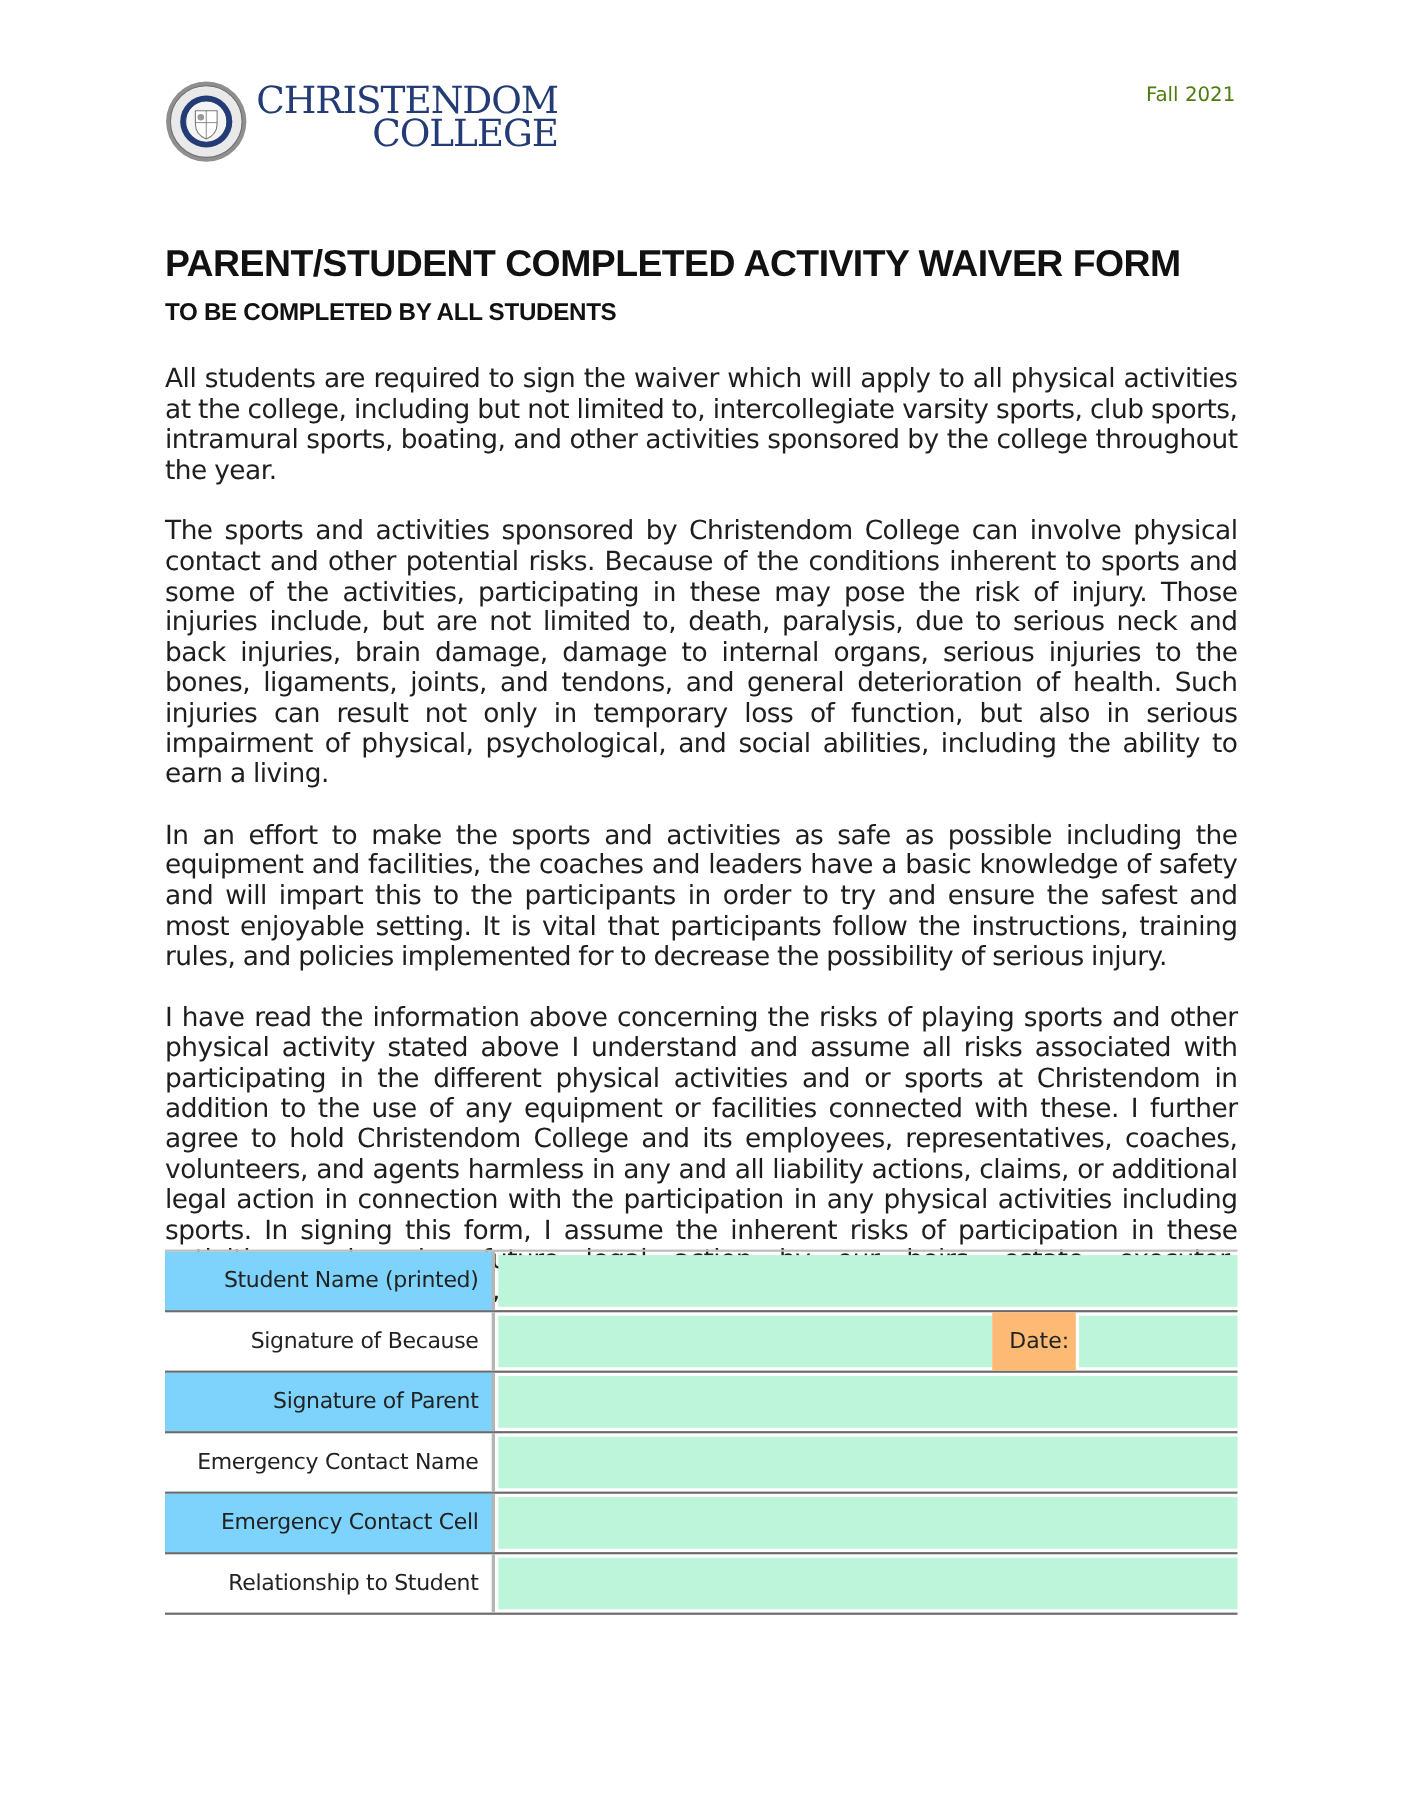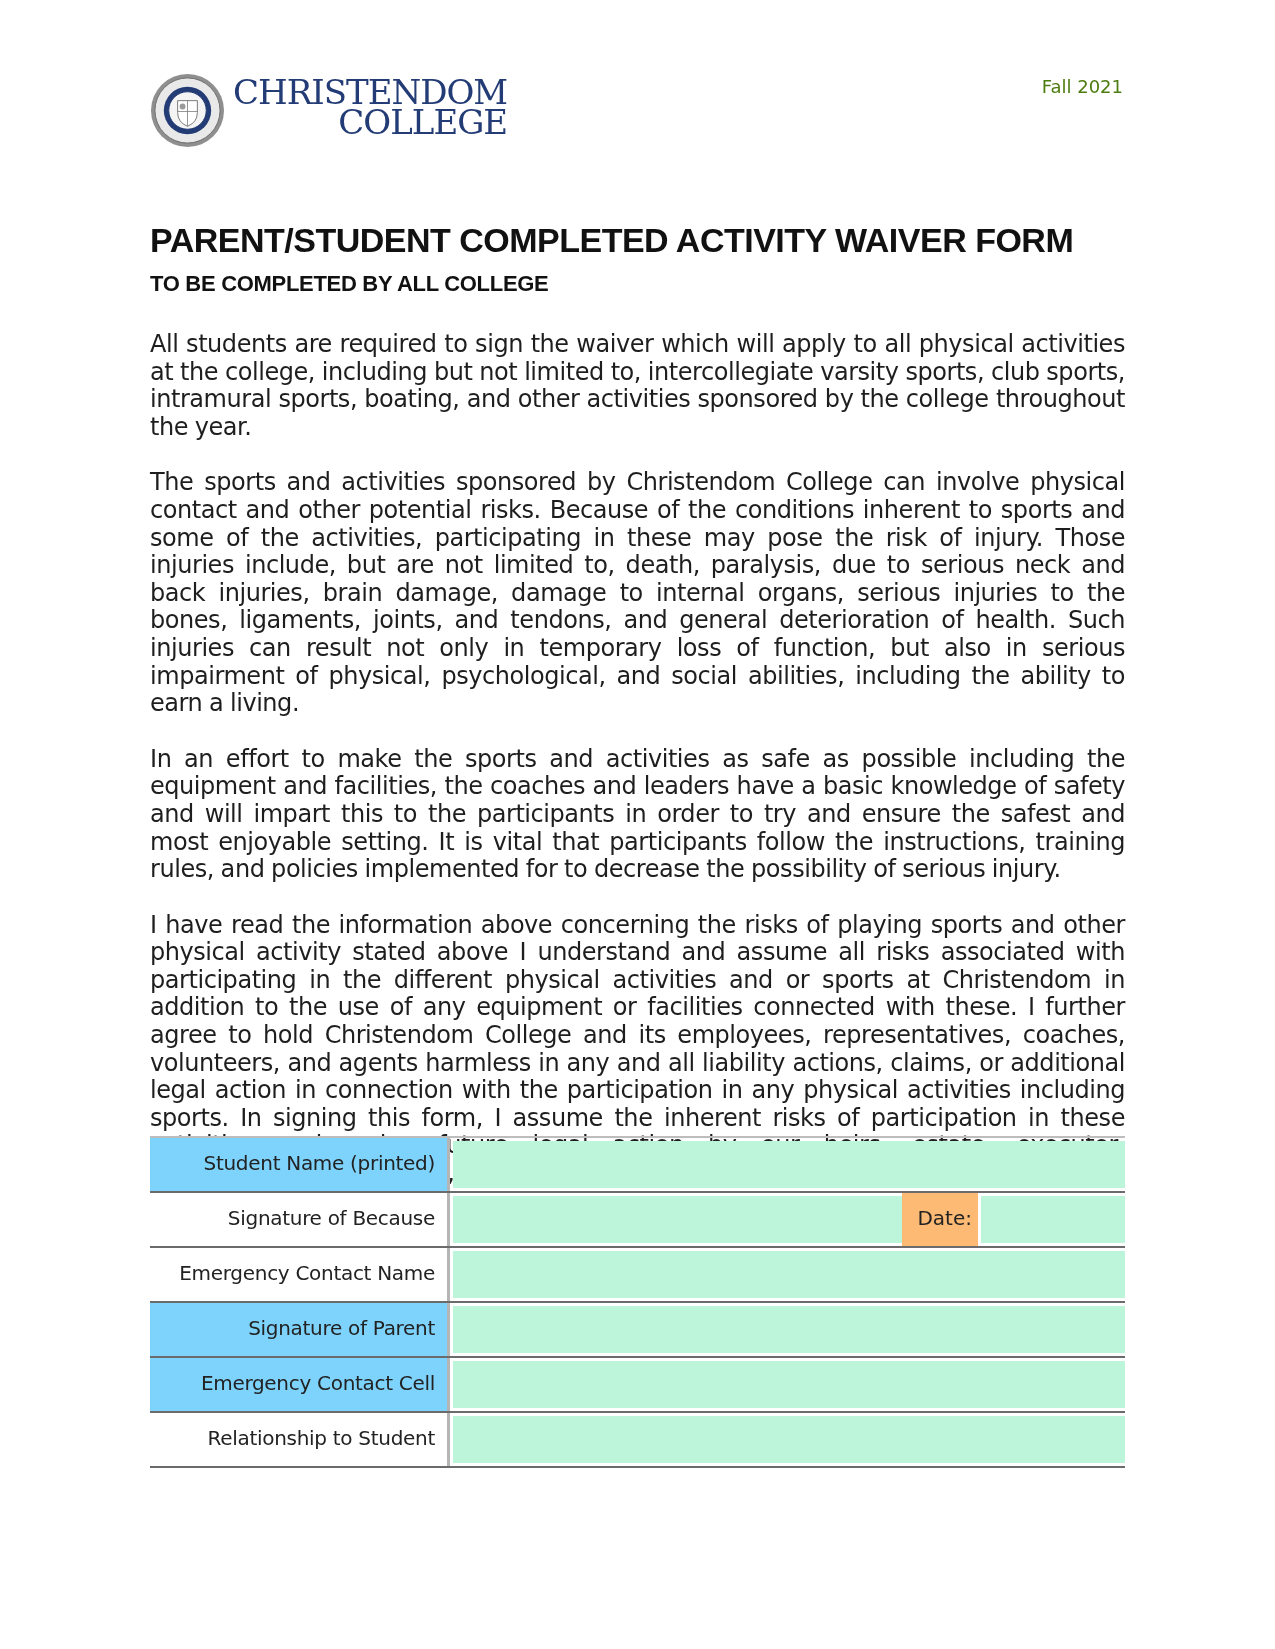--- a/index.html
+++ b/index.html
@@ -45,46 +45,46 @@
   </svg>
   <div class="wordmark">
     <span class="l1">CHRISTENDOM</span>
     <span class="l2">COLLEGE</span>
   </div>
 </div>
 
 <div class="term">Fall 2021</div>
 
 <h1 class="title">PARENT/STUDENT COMPLETED ACTIVITY WAIVER FORM</h1>
-<h2 class="subtitle">TO BE COMPLETED BY ALL COLLEGE</h2>
+<h2 class="subtitle">TO BE COMPLETED BY ALL STUDENTS</h2>
 
 <div class="body">
   <p>All students are required to sign the waiver which will apply to all physical activities at the college, including but not limited to, intercollegiate varsity sports, club sports, intramural sports, boating, and other activities sponsored by the college throughout the year.</p>
   <p>The sports and activities sponsored by Christendom College can involve physical contact and other potential risks. Because of the conditions inherent to sports and some of the activities, participating in these may pose the risk of injury. Those injuries include, but are not limited to, death, paralysis, due to serious neck and back injuries, brain damage, damage to internal organs, serious injuries to the bones, ligaments, joints, and tendons, and general deterioration of health. Such injuries can result not only in temporary loss of function, but also in serious impairment of physical, psychological, and social abilities, including the ability to earn a living.</p>
   <p>In an effort to make the sports and activities as safe as possible including the equipment and facilities, the coaches and leaders have a basic knowledge of safety and will impart this to the participants in order to try and ensure the safest and most enjoyable setting. It is vital that participants follow the instructions, training rules, and policies implemented for to decrease the possibility of serious injury.</p>
   <p>I have read the information above concerning the risks of playing sports and other physical activity stated above I understand and assume all risks associated with participating in the different physical activities and or sports at Christendom in addition to the use of any equipment or facilities connected with these. I further agree to hold Christendom College and its employees, representatives, coaches, volunteers, and agents harmless in any and all liability actions, claims, or additional legal action in connection with the participation in any physical activities including sports. In signing this form, I assume the inherent risks of participation in these activities and waive future legal action by our heirs, estate, executor, administrators, assignees, family members and ourselves.</p>
 </div>
 
 <div class="form">
   <div class="form-row first shaded">
     <div class="form-label">Student Name (printed)</div>
     <input class="form-field" type="text" value="" style="">
   </div>
   <div class="form-row">
     <div class="form-label">Signature of Because</div>
     <input class="form-field" type="text" value="" style="">
     <div class="date-label">Date:</div>
     <input class="form-field date-field" type="text" value="" style="">
   </div>
+  <div class="form-row shaded">
+    <div class="form-label">Signature of Parent</div>
+    <input class="form-field" type="text" value="" style="">
+  </div>
   <div class="form-row">
     <div class="form-label">Emergency Contact Name</div>
-    <input class="form-field" type="text" value="" style="">
-  </div>
-  <div class="form-row shaded">
-    <div class="form-label">Signature of Parent</div>
     <input class="form-field" type="text" value="" style="">
   </div>
   <div class="form-row shaded">
     <div class="form-label">Emergency Contact Cell</div>
     <input class="form-field" type="text" value="" style="">
   </div>
   <div class="form-row">
     <div class="form-label">Relationship to Student</div>
     <input class="form-field" type="text" value="" style="">
   </div>

